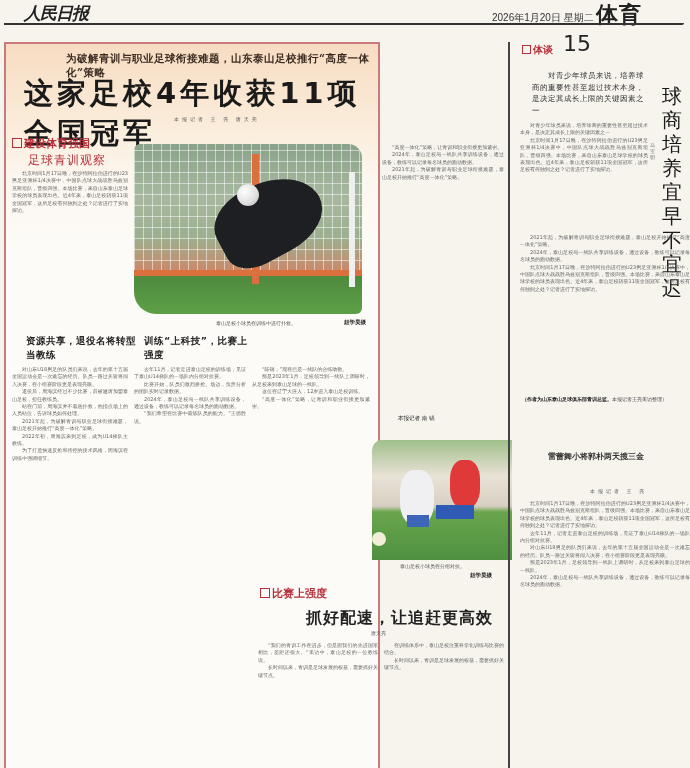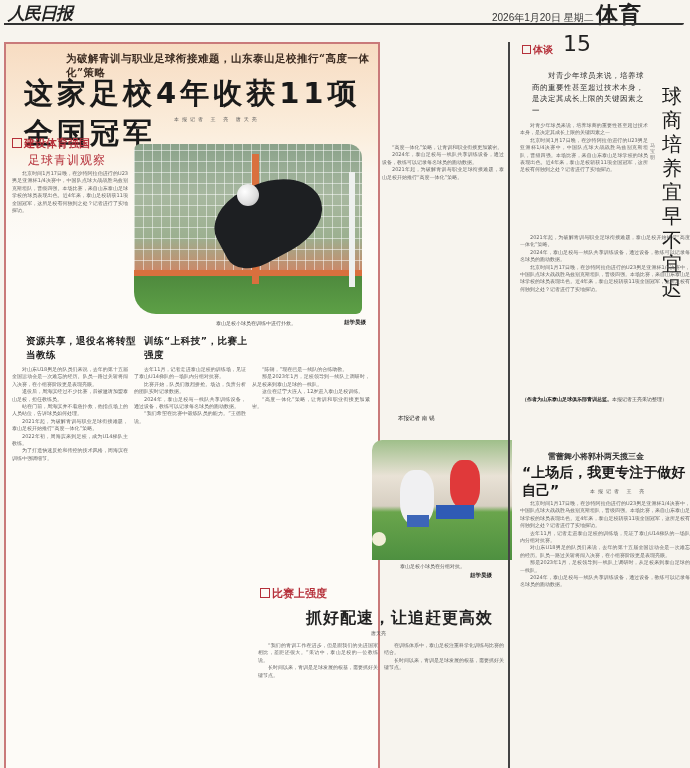--- a/index.html
+++ b/index.html
@@ -1,20 +1,20 @@
 <!DOCTYPE html>
 <html><head>
 <meta charset="utf-8">
 <style>
   * { box-sizing: border-box; margin: 0; padding: 0; }
   html, body { width: 690px; height: 768px; overflow: hidden; background: #f7f4ee; }
   body { position: relative; font-family: "DejaVu Serif", serif; color: #333; }
 
   .masthead { position: absolute; left: 0; top: 0; width: 690px; height: 26px; }
-  .logo { position: absolute; left: 8px; top: 2px; font-family: "DejaVu Serif", serif; font-style: italic; font-size: 17px; font-weight: bold; color: #222; letter-spacing: -1px; }
+  .logo { position: absolute; left: 24px; top: 2px; font-family: "DejaVu Serif", serif; font-style: italic; font-size: 17px; font-weight: bold; color: #222; letter-spacing: -1px; }
   .date { position: absolute; left: 492px; top: 11px; font-size: 10px; color: #333; font-family: Liberation Sans, sans-serif; }
   .pagenum { position: absolute; left: 563px; top: 0px; font-size: 22px; font-family: "DejaVu Sans", sans-serif; color: #222; margin-top: 31px; }
   .section { position: absolute; left: 596px; top: 0px; font-size: 22px; font-family: "DejaVu Sans", sans-serif; font-weight: bold; color: #222; letter-spacing: 1px; }
   .rule { position: absolute; left: 4px; top: 23px; width: 680px; height: 2px; background: #333; border-radius: 0 0 6px 0; }
 
   .main-article { position: absolute; left: 4px; top: 42px; width: 376px; height: 726px; border: 2px solid #c97a7a; border-bottom: none; background: linear-gradient(#f7dcc2 0, #fbeedd 90px, #fbf6ee 130px, #fdfbf7 200px); }
   .kicker { position: absolute; left: 60px; top: 8px; font-size: 10.5px; font-weight: bold; color: #3a2a20; letter-spacing: 0.5px; }
   .headline { position: absolute; left: 18px; top: 30px; font-size: 29px; font-weight: bold; font-family: "DejaVu Sans", sans-serif; color: #1a1a1a; letter-spacing: 4px; }
   .byline { position: absolute; left: 168px; top: 72px; font-size: 5px; color: #555; letter-spacing: 3px; }
   .tag-red { position: absolute; left: 6px; top: 92px; font-size: 11px; font-weight: bold; font-family: "DejaVu Sans", sans-serif; color: #b5303a; }
@@ -155,21 +155,20 @@
     <p>对青少年球员来说，培养球商的重要性甚至超过技术本身，是决定其成长上限的关键因素之一</p>
     <p>北京时间1月17日晚，在沙特阿拉伯进行的U23男足亚洲杯1/4决赛中，中国队点球大战战胜乌兹别克斯坦队，晋级四强。本场比赛，来自山东泰山足球学校的球员表现出色。近4年来，泰山足校斩获11项全国冠军，这所足校有何独到之处？记者进行了实地探访。</p>
   </div>
   <div class="col" style="left:10px;top:192px;width:170px;height:160px;">
     <p>2021年起，为破解青训与职业足球衔接难题，泰山足校开始推行“高度一体化”策略。</p>
     <p>2024年，泰山足校与一线队共享训练设备，通过设备，教练可以记录每名球员的跑动数据。</p>
     <p>北京时间1月17日晚，在沙特阿拉伯进行的U23男足亚洲杯1/4决赛中，中国队点球大战战胜乌兹别克斯坦队，晋级四强。本场比赛，来自山东泰山足球学校的球员表现出色。近4年来，泰山足校斩获11项全国冠军，这所足校有何独到之处？记者进行了实地探访。</p>
   </div>
   <div class="note-end"><b>（作者为山东泰山足球俱乐部青训总监。</b><span>本报记者王亮采访整理）</span></div>
   <div class="interview-kicker">雷蕾舞小将郭朴两天揽三金</div>
-  <div class="interview-title">“上场后，我更专注于做好自己”</div>
   <div class="interview-byline">本报记者  王  亮</div>
   <div class="col" style="left:10px;top:458px;width:170px;height:268px;">
     <p>北京时间1月17日晚，在沙特阿拉伯进行的U23男足亚洲杯1/4决赛中，中国队点球大战战胜乌兹别克斯坦队，晋级四强。本场比赛，来自山东泰山足球学校的球员表现出色。近4年来，泰山足校斩获11项全国冠军，这所足校有何独到之处？记者进行了实地探访。</p>
     <p>去年11月，记者走进泰山足校的训练场，见证了泰山U14梯队的一场队内分组对抗赛。</p>
     <p>对山东U18男足的队员们来说，去年的第十五届全国运动会是一次难忘的经历。队员一路过关斩将闯入决赛，在小组赛阶段更是表现亮眼。</p>
     <p>那是2023年1月，足校领导到一线队上调研时，从足校来到泰山足球的一线队。</p>
     <p>2024年，泰山足校与一线队共享训练设备，通过设备，教练可以记录每名球员的跑动数据。</p>
   </div>
 </div>
 

